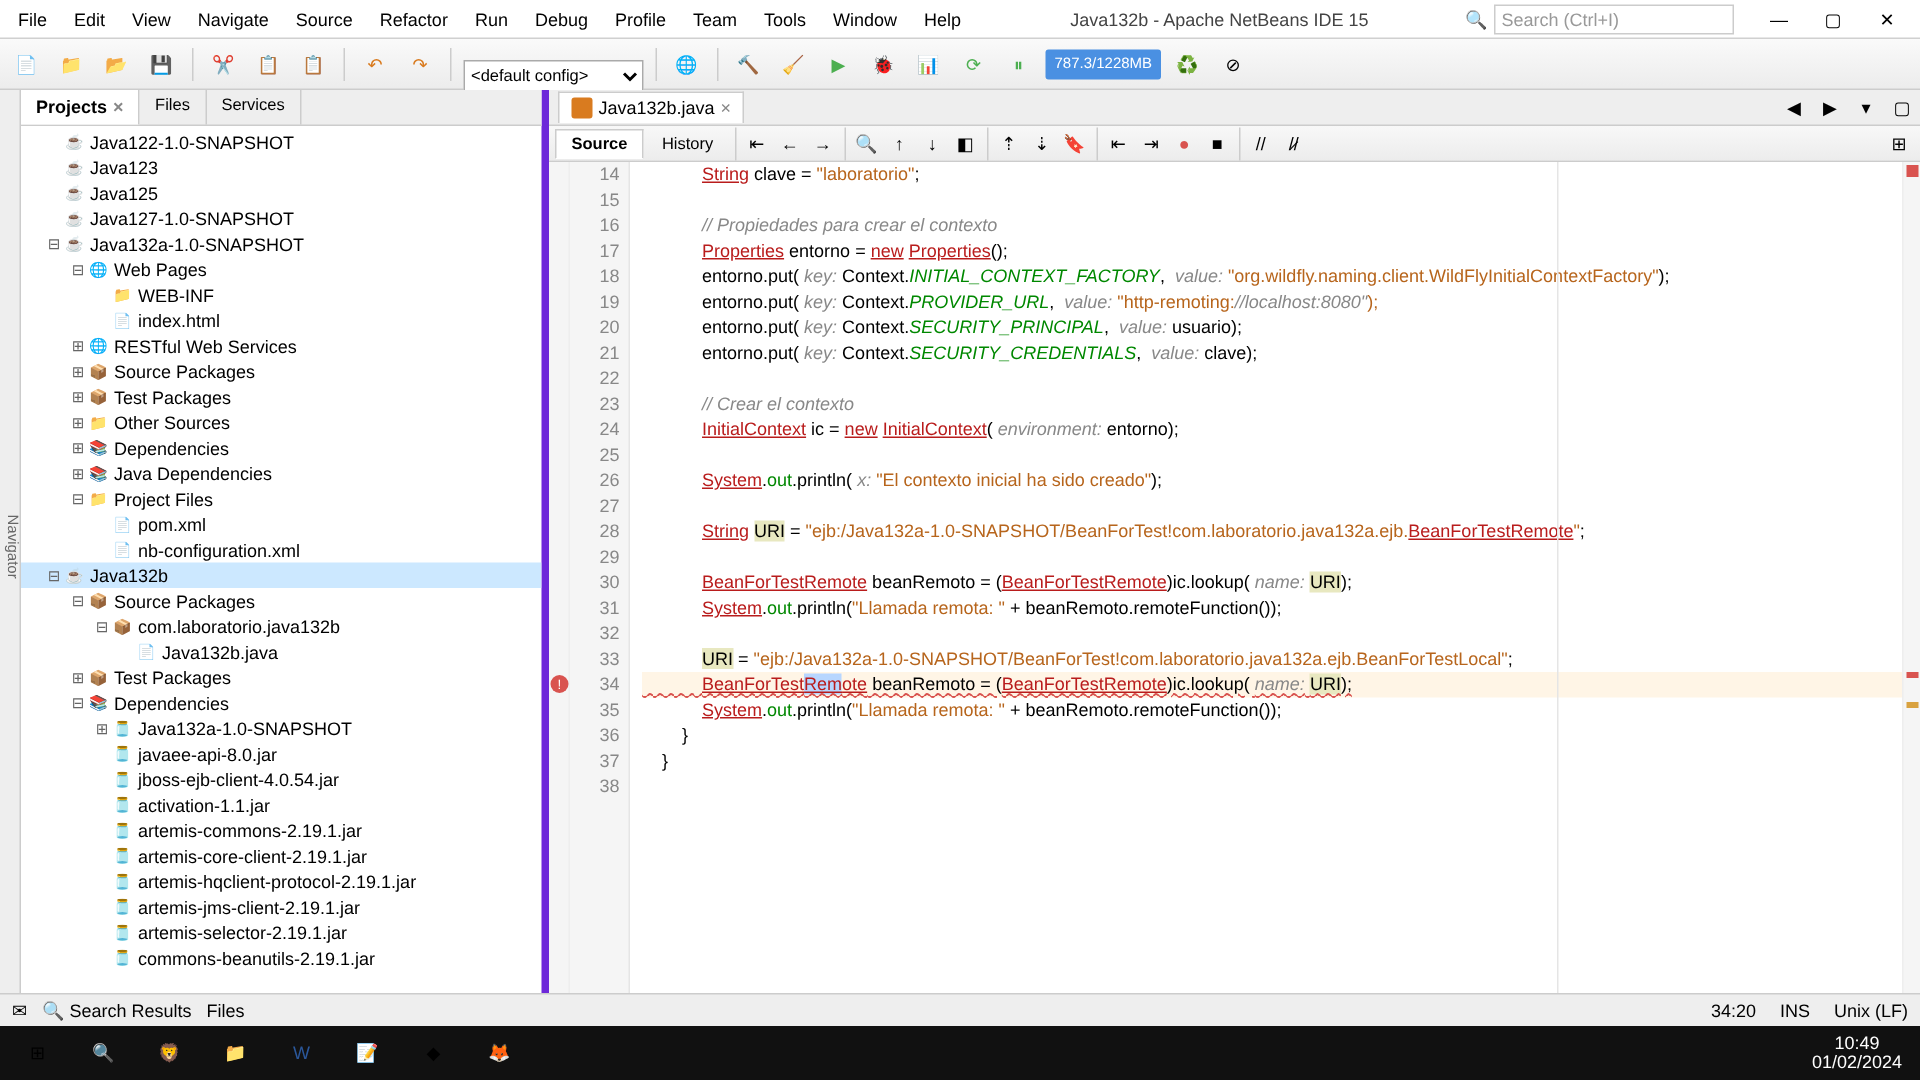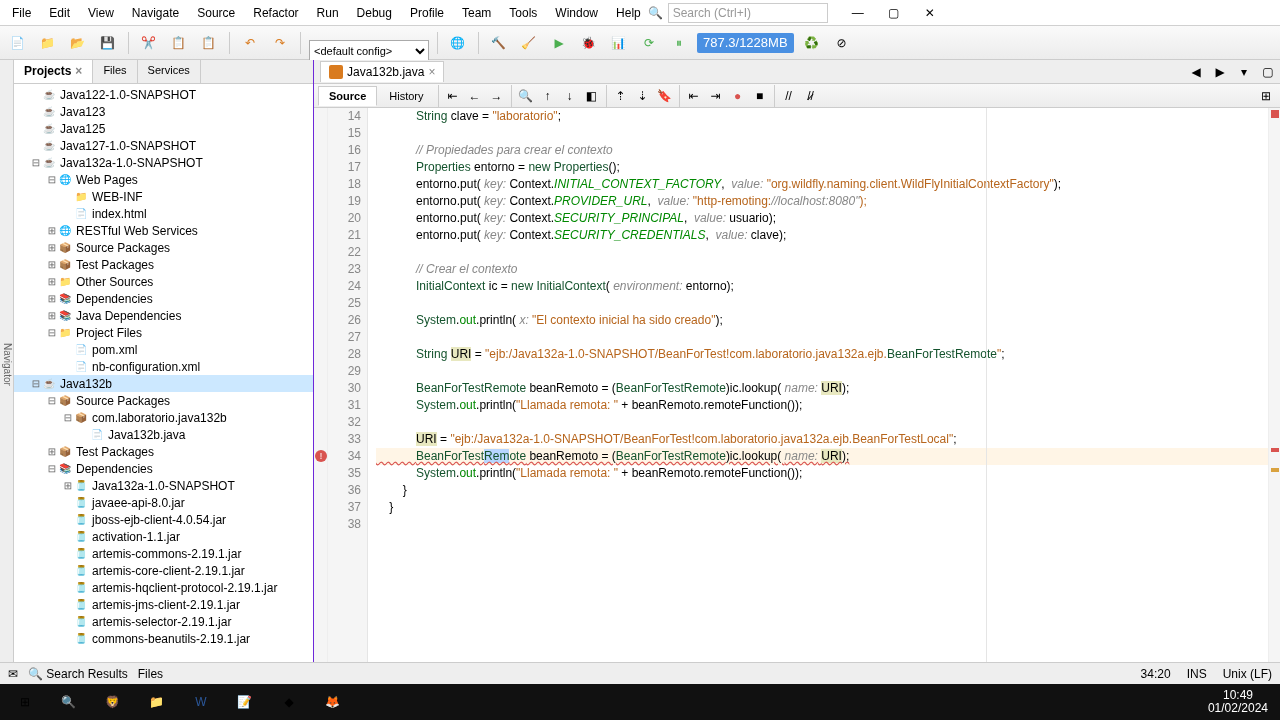--- a/index.html
+++ b/index.html
@@ -8,23 +8,23 @@
 .menubar { display: flex; gap: 2px; }
 .menu-item { padding: 4px 8px; cursor: pointer; }
 .title-text { flex: 1; text-align: center; color: #444; }
 .search-box { width: 160px; height: 20px; border: 1px solid #ccc; padding: 0 4px; font-size: 11px; color: #999; display: flex; align-items: center; gap: 4px; background: #fff; }
 .win-btns { display: flex; gap: 0; margin-left: 12px; }
 .win-btn { width: 36px; height: 24px; display: flex; align-items: center; justify-content: center; cursor: pointer; }
 .toolbar { height: 34px; background: linear-gradient(#fafafa,#ececec); border-bottom: 1px solid #ccc; display: flex; align-items: center; padding: 0 6px; gap: 6px; }
 .tb-icon { width: 24px; height: 24px; display: flex; align-items: center; justify-content: center; cursor: pointer; border-radius: 2px; }
 .tb-sep { width: 1px; height: 22px; background: #ccc; margin: 0 2px; }
 .config-select { height: 22px; width: 120px; border: 1px solid #aaa; background: #fff; font-size: 11px; margin-top: 16px; }
-.mem-badge { background: #4a90e2; color: #fff; padding: 2px 6px; border-radius: 2px; font-size: 13px; height: 20px; display: flex; align-items: center; }
+.mem-badge { background: #4a90e2; color: #fff; padding: 2px 6px; border-radius: 2px; font-size: 10px; height: 20px; display: flex; align-items: center; }
 .main { flex: 1; display: flex; overflow: hidden; }
-.left-panel { width: 300px; background: #fff; border-right: 1px solid #6d28d9; display: flex; flex-direction: column; }
+.left-panel { width: 352px; background: #fff; border-right: 5px solid #6d28d9; display: flex; flex-direction: column; }
 .panel-tabs { height: 24px; display: flex; background: #eee; border-bottom: 1px solid #ccc; }
 .ptab { padding: 4px 10px; cursor: pointer; border-right: 1px solid #ccc; font-size: 11px; }
 .ptab.active { background: #fff; font-weight: bold; }
 .ptab .close { margin-left: 4px; color: #888; }
 .tree { flex: 1; overflow: auto; padding: 2px 0; font-size: 12px; }
 .tree-row { display: flex; align-items: center; height: 17px; padding-right: 4px; cursor: pointer; white-space: nowrap; }
 .tree-row.sel { background: #cce8ff; }
 .indent { display: inline-block; }
 .expander { width: 12px; text-align: center; color: #666; font-size: 10px; }
 .ticon { width: 16px; height: 14px; display: inline-flex; align-items: center; justify-content: center; margin-right: 2px; font-size: 10px; }
@@ -34,21 +34,21 @@
 .ed-tab-icon { width: 14px; height: 14px; background: #d97b1f; border-radius: 2px; }
 .ed-toolbar { height: 24px; background: linear-gradient(#f8f8f8,#ececec); border-bottom: 1px solid #ccc; display: flex; align-items: center; padding: 0 4px; gap: 2px; }
 .ed-sub-tab { padding: 3px 10px; cursor: pointer; font-size: 11px; }
 .ed-sub-tab.active { background: #fff; border: 1px solid #ccc; border-bottom-color: #fff; font-weight: bold; }
 .ed-tb-icon { width: 20px; height: 20px; display: flex; align-items: center; justify-content: center; cursor: pointer; }
 .code-area { flex: 1; display: flex; overflow: hidden; font-family: "Consolas", monospace; font-size: 13px; line-height: 17px; }
 .gutter { width: 40px; background: #f5f5f5; text-align: right; padding-right: 6px; color: #888; border-right: 1px solid #e5e5e5; }
 .glyph-margin { width: 14px; background: #f5f5f5; border-right: 1px solid #eee; }
 .code { flex: 1; white-space: pre; padding-left: 8px; color: #000; position: relative; overflow: hidden; }
 .err-strip { width: 12px; background: #f5f5f5; border-left: 1px solid #eee; position: relative; }
-.kw { color: #14532d; }
+.kw { color: #b91c1c; text-decoration: underline; }
 .str { color: #b7651c; }
 .cmt { color: #888; font-style: italic; }
 .fld { color: #008800; }
 .param { color: #888; font-style: italic; }
 .hl-line { background: #fff5e6; display: block; }
 .hl-word { background: #b7d6ff; }
 .mark-used { background: #e8e8c0; }
 .status-bar { height: 22px; background: #eee; border-top: 1px solid #ccc; display: flex; align-items: center; font-size: 11px; padding: 0 8px; gap: 12px; }
 .status-left { display: flex; gap: 10px; align-items: center; }
 .status-msg { color: #333; }
@@ -72,20 +72,21 @@
       <div class="menu-item">Source</div>
       <div class="menu-item">Refactor</div>
       <div class="menu-item">Run</div>
       <div class="menu-item">Debug</div>
       <div class="menu-item">Profile</div>
       <div class="menu-item">Team</div>
       <div class="menu-item">Tools</div>
       <div class="menu-item">Window</div>
       <div class="menu-item">Help</div>
     </div>
+  <div class="title-text">Java132b - Apache NetBeans IDE 15</div>
   <span style="color:#f8b500;margin-right:4px;">🔍</span>
   <div class="search-box">
     <span>Search (Ctrl+I)</span>
   </div>
   <div class="win-btns">
     <div class="win-btn">—</div>
     <div class="win-btn">▢</div>
     <div class="win-btn">✕</div>
   </div>
 </div>

